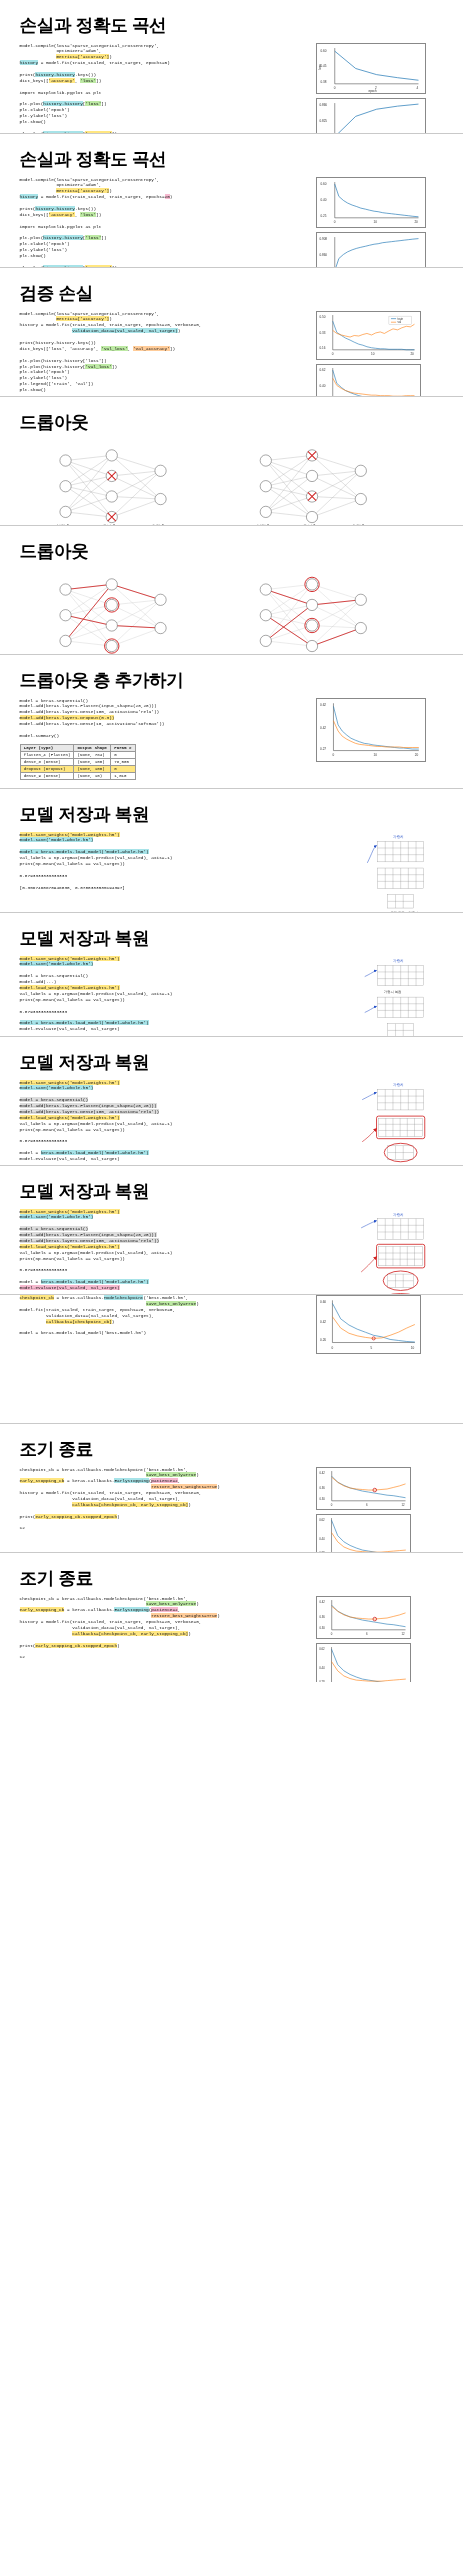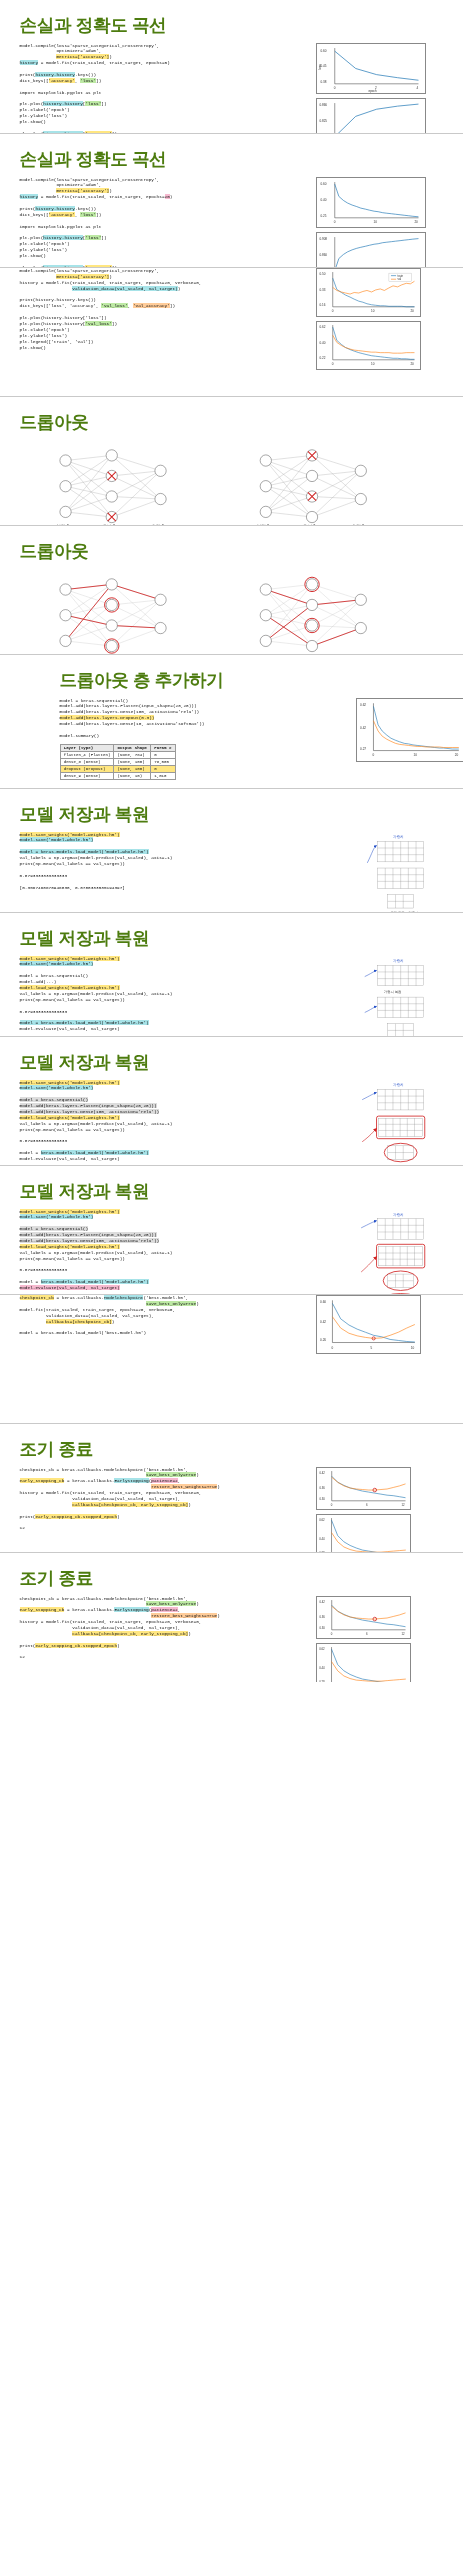--- a/index.html
+++ b/index.html
@@ -17,21 +17,21 @@
     border-bottom: 0.5px solid #c9c9c9;
     background: #fff;
     padding: 0;
     overflow: hidden;
   }
   .slide-title {
     font-size: 17.5px;
     font-weight: bold;
     letter-spacing: -0.3px;
     padding: 13.4px 0 5.2px 19.6px;
-    color: #4d7c0f;
+    color: #000000;
   }
   .slide-body {
     display: flex;
     flex-direction: row;
     align-items: flex-start;
     padding: 0 14.4px 12.4px 19.6px;
     gap: 7.2px;
   }
   .code-col {
     flex: 0 0 289px;
@@ -202,20 +202,21 @@
             <text x="32" y="88" font-size="6" fill="#333">0</text>
             <text x="110" y="88" font-size="6" fill="#333">10</text>
             <text x="190" y="88" font-size="6" fill="#333">20</text>
           </svg>
         </div>
       </div>
     </div>
   </section>
 
   <section class="slide" style="height:129px;">
+    <div class="slide-title">검증 손실</div>
     <div class="slide-body">
       <div class="code-col">
         <pre class="code">model.compile(loss='sparse_categorical_crossentropy',
               <span class="hl-yellow">metrics=['accuracy']</span>)
 history = model.fit(train_scaled, train_target, epochs=20, verbose=0,
                     <span class="hl-cyan">validation_data=(val_scaled, val_target)</span>)
 
 print(history.history.keys())
 dict_keys(['loss', 'accuracy', <span class="hl-green">'val_loss'</span>, <span class="hl-orange">'val_accuracy'</span>])
 
@@ -389,21 +390,21 @@
           </g>
           <g stroke="#d02020" stroke-width="1.8" fill="none">
             <ellipse cx="560" cy="30" rx="14" ry="14"></ellipse>
             <ellipse cx="560" cy="110" rx="14" ry="14"></ellipse>
           </g>
         </svg>
       </div>
     </div>
   </section>
 
-  <section class="slide" style="height:134px;padding-left:40px;">
+  <section class="slide" style="height:134px;">
     <div class="slide-title">드롭아웃 층 추가하기</div>
     <div class="slide-body">
       <div class="code-col">
         <pre class="code">model = keras.Sequential()
 model.add(keras.layers.Flatten(input_shape=(28,28)))
 model.add(keras.layers.Dense(100, activation='relu'))
 <span class="hl-yellow">model.add(keras.layers.Dropout(0.3))</span>
 model.add(keras.layers.Dense(10, activation='softmax'))
 
 model.summary()</pre>

